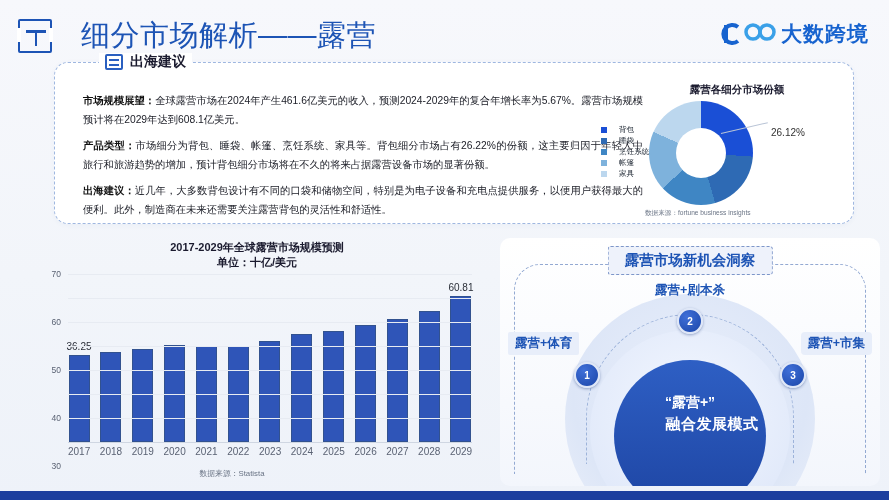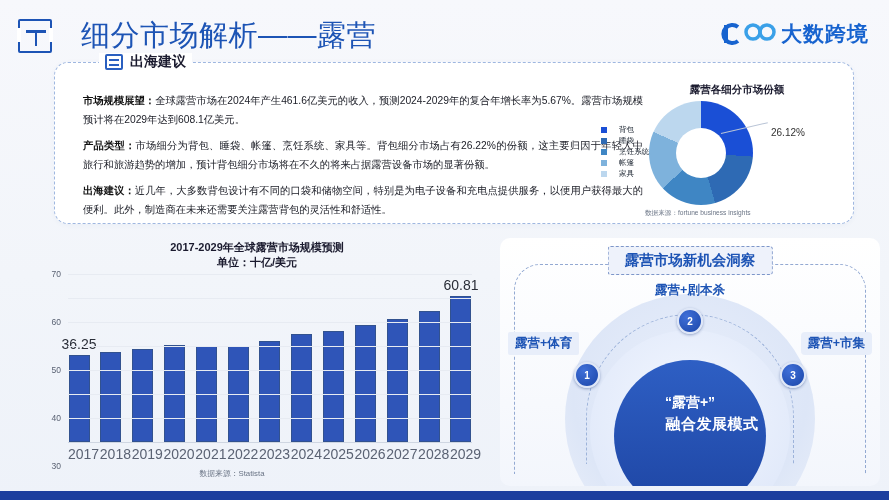--- a/index.html
+++ b/index.html
@@ -153,28 +153,28 @@
   }
   .bar-col {
     width: 22px; display: flex; flex-direction: column;
     align-items: center; justify-content: flex-end; height: 100%;
     position: relative;
   }
   .bar {
     width: 21px; background: #2f55b8; border: 1px solid #32528f;
   }
   .bar-value {
-    position: absolute; font-size: 14px; color: #2a2e38; white-space: nowrap; text-align: center;
+    position: absolute; font-size: 10px; color: #2a2e38; white-space: nowrap; text-align: center;
   }
   .xlabels {
     position: absolute; left: 46px; top: 208px; width: 404px;
     display: flex; justify-content: space-between;
   }
   .xlabel {
-    width: 22px; text-align: center; font-size: 14px; color: #5a6273;
+    width: 22px; text-align: center; font-size: 10px; color: #5a6273;
   }
   .axis-line {
     position: absolute; left: 46px; top: 204px; width: 404px; height: 1px;
     background: #cfd6e2;
   }
   .bar-source {
     position: absolute; left: 0; top: 230px; width: 420px;
     text-align: center; font-size: 7.8px; color: #6b7586;
   }
 

